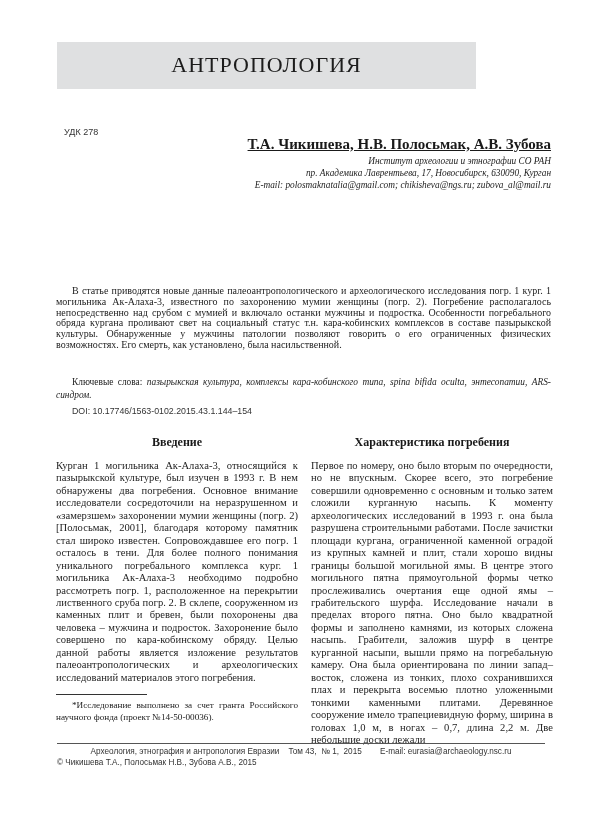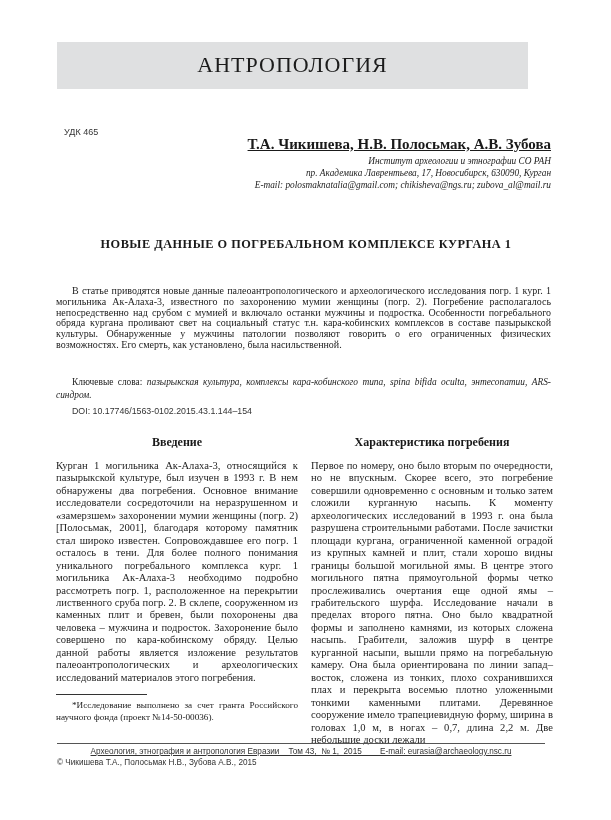--- a/index.html
+++ b/index.html
@@ -1,21 +1,21 @@
 <!DOCTYPE html>
 <html><head>
 <meta charset="utf-8">
 <style>
   html, body { margin:0; padding:0; background:#ffffff; }
   body { width:611px; height:820px; position:relative; overflow:hidden; color:#1a1a1a; }
   .abs { position:absolute; }
   .serif { font-family: "Liberation Serif", "DejaVu Serif", serif; }
   .sans { font-family: "Liberation Sans", "DejaVu Sans", sans-serif; }
 
-  #banner { left:57px; top:42px; width:471px; height:47px; background:#dfe0e1; }
+  #banner { left:57px; top:42px; width:419px; height:47px; background:#dfe0e1; }
   #banner-title { position:absolute; left:0; right:0; top:10px; text-align:center;
     font-size:22px; letter-spacing:1px; color:#1c1c1c; }
 
   #udk { left:64px; top:127px; font-size:9px; color:#333; }
 
   #authors { right:60px; top:136px; font-size:15px; font-weight:bold; text-align:right;text-decoration:underline; }
   .affil { right:60px; font-size:9.3px; font-style:italic; text-align:right; color:#222; white-space:nowrap; }
 
   #title { left:60px; width:492px; top:237px; text-align:center; font-size:12.3px; font-weight:bold;
     line-height:15px; letter-spacing:0.5px; }
@@ -33,39 +33,38 @@
   .col-heading { width:242px; text-align:center; font-size:12px; font-weight:bold; }
   #col-left { left:56px; top:460px; }
   #col-right { left:311px; top:460px; }
   #heading-left { left:56px; top:435px; }
   #heading-right { left:311px; top:435px; }
 
   #fn-rule { left:56px; top:694px; width:91px; height:1px; background:#333; }
   #footnote { left:56px; width:242px; top:700px; font-size:9.2px; line-height:11.8px; text-align:justify; text-indent:16px; color:#222; }
 
   #footer-rule { left:57px; top:743px; width:488px; height:1px; background:#555; }
-  #footer-line1 { left:57px; width:488px; top:747px; font-size:8.2px; color:#333; text-align:center; white-space:pre;text-decoration:underline; }
+  #footer-line1 { left:57px; width:488px; top:747px; font-size:8.2px; color:#333; text-align:center; white-space:pre; }
   #footer-line2 { left:57px; width:488px; top:758px; font-size:8.2px; color:#333; text-align:left; }
 </style>
 </head>
 <body>
 
 <div id="banner" class="abs">
   <div id="banner-title" class="serif">АНТРОПОЛОГИЯ</div>
 </div>
 
-<div id="udk" class="abs sans">УДК 465</div>
+<div id="udk" class="abs sans">УДК 278</div>
 
 <div id="authors" class="abs serif">Т.А. Чикишева, Н.В. Полосьмак, А.В. Зубова</div>
 <div class="abs affil serif" style="top:156px;">Институт археологии и этнографии СО РАН</div>
 <div class="abs affil serif" style="top:168px;">пр. Академика Лаврентьева, 17, Новосибирск, 630090, Курган</div>
 <div class="abs affil serif" style="top:180px;">E-mail: polosmaknatalia@gmail.com; chikisheva@ngs.ru; zubova_al@mail.ru</div>
 
 <div id="title" class="abs serif">
-  <div>НОВЫЕ ДАННЫЕ О ПОГРЕБАЛЬНОМ КОМПЛЕКСЕ КУРГАНА 1</div>
 </div>
 
 <div id="abstract" class="abs serif">В статье приводятся новые данные палеоантропологического и археологического исследования погр. 1 кург. 1 могильника Ак-Алаха-3, известного по захоронению мумии женщины (погр. 2). Погребение располагалось непосредственно над срубом с мумией и включало останки мужчины и подростка. Особенности погребального обряда кургана проливают свет на социальный статус т.н. кара-кобинских комплексов в составе пазырыкской культуры. Обнаруженные у мужчины патологии позволяют говорить о его ограниченных физических возможностях. Его смерть, как установлено, была насильственной.</div>
 
 <div id="keywords" class="abs serif">
   <span class="kw-label">Ключевые слова: </span><span class="kw-text">пазырыкская культура, комплексы кара-кобинского типа, spina bifida oculta, энтесопатии, ARS-синдром.</span>
 </div>
 
 <div id="doi" class="abs sans">DOI: 10.17746/1563-0102.2015.43.1.144–154</div>
 

